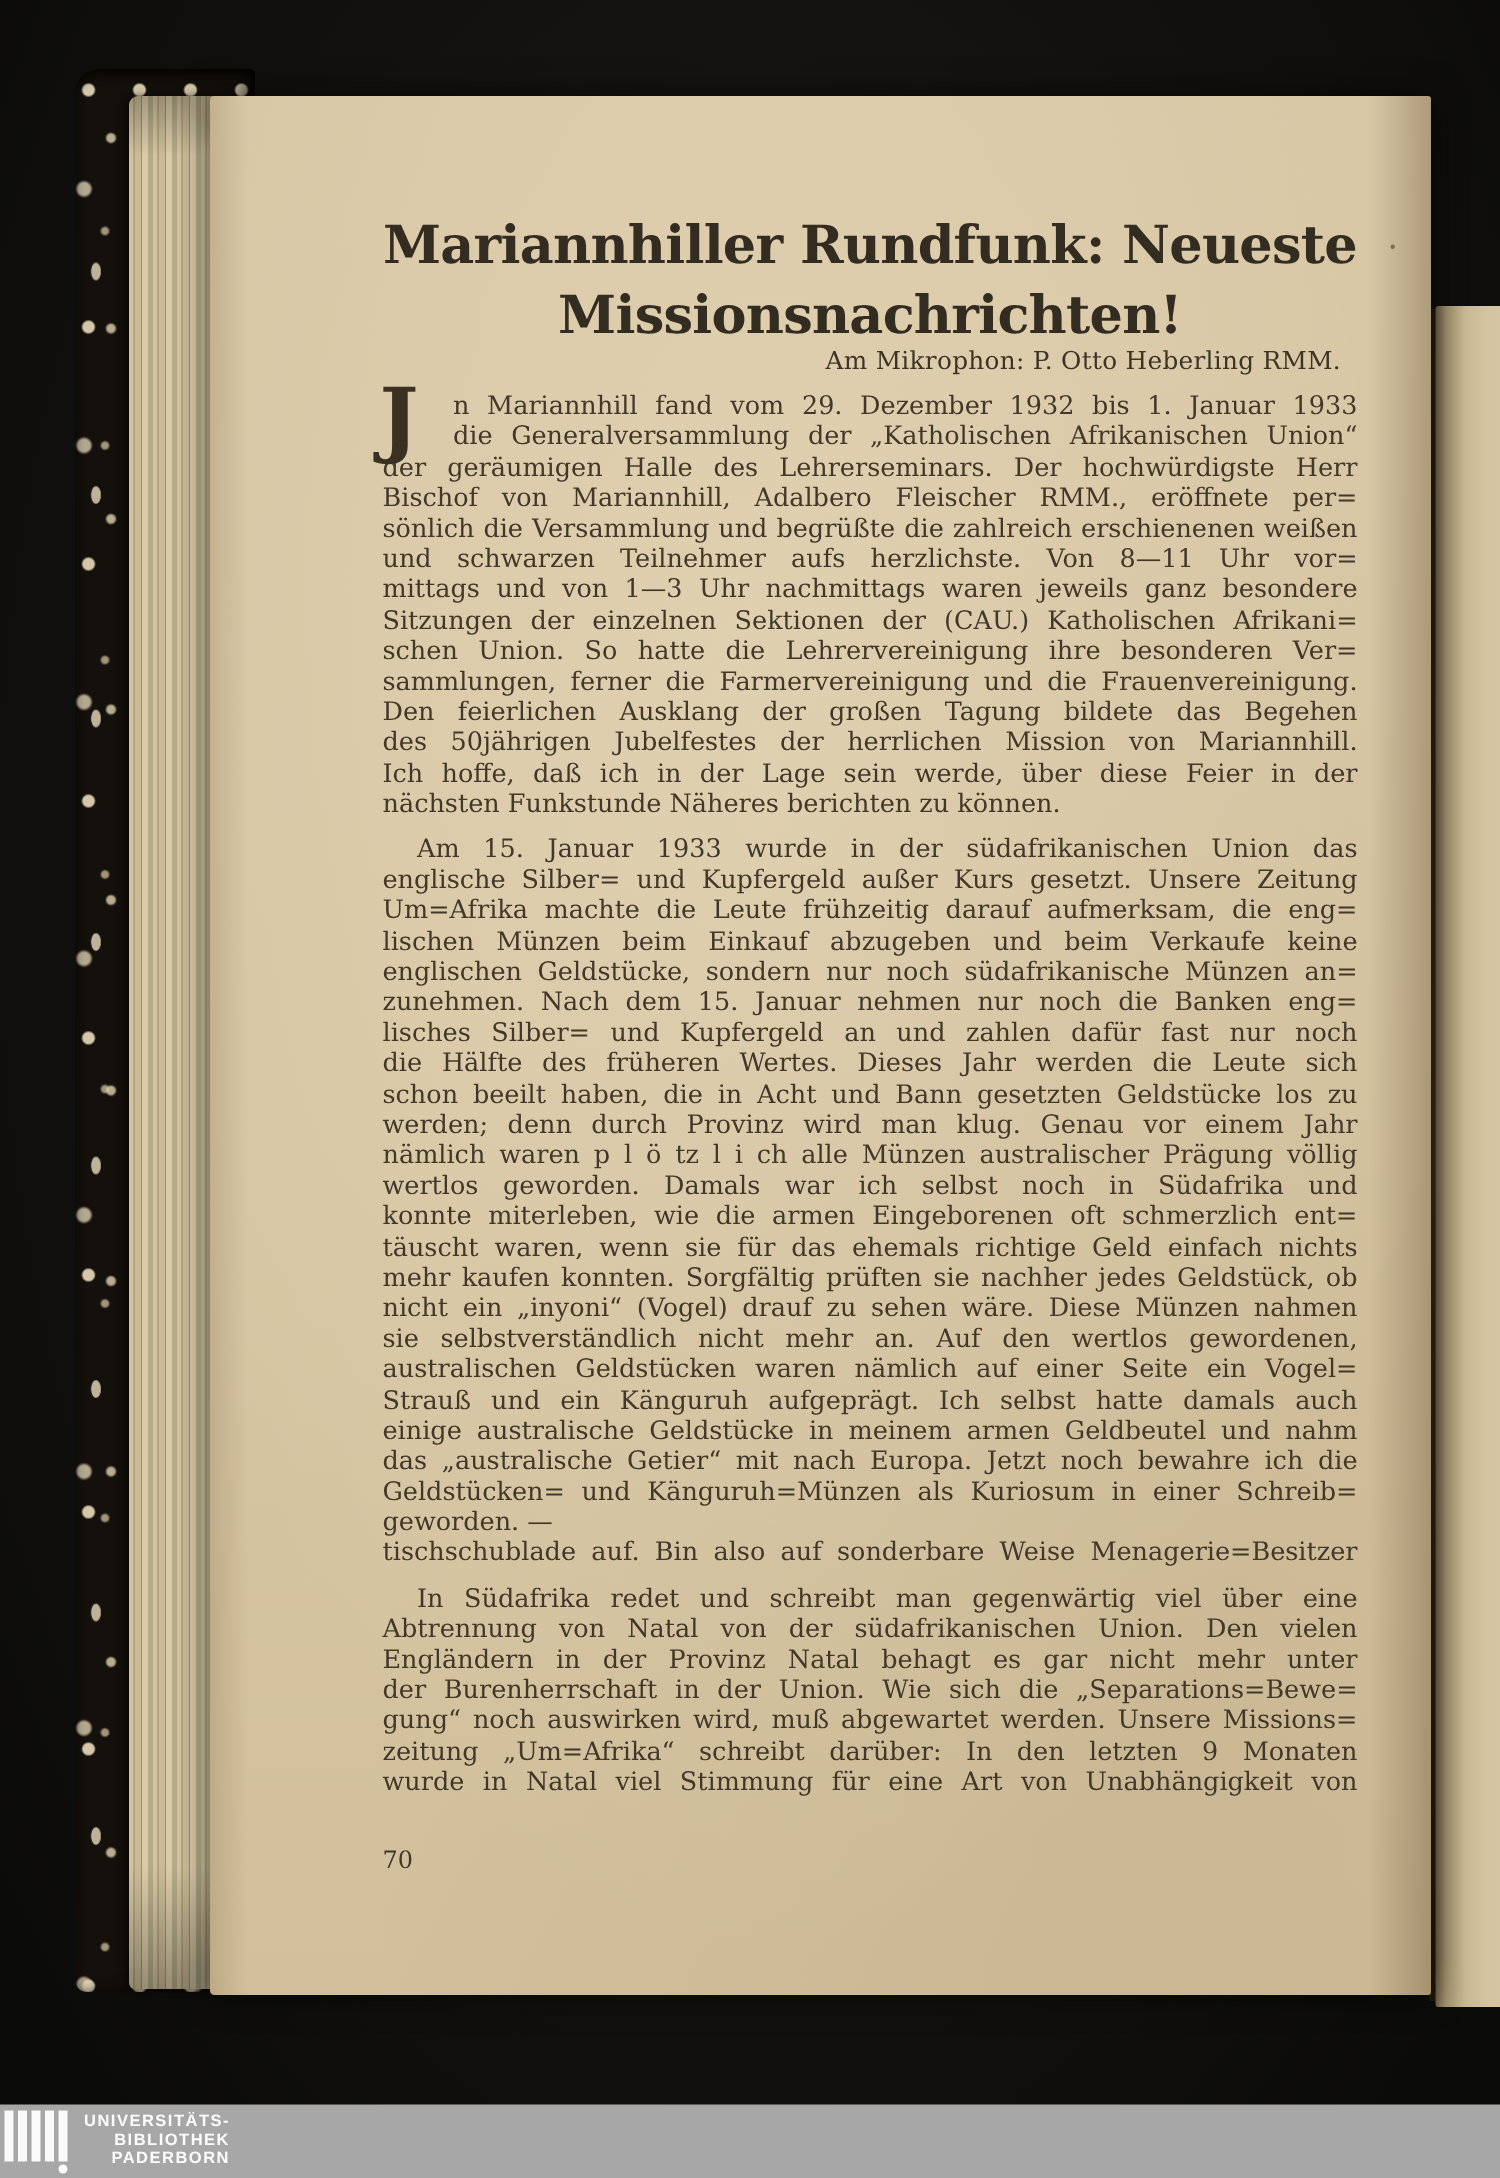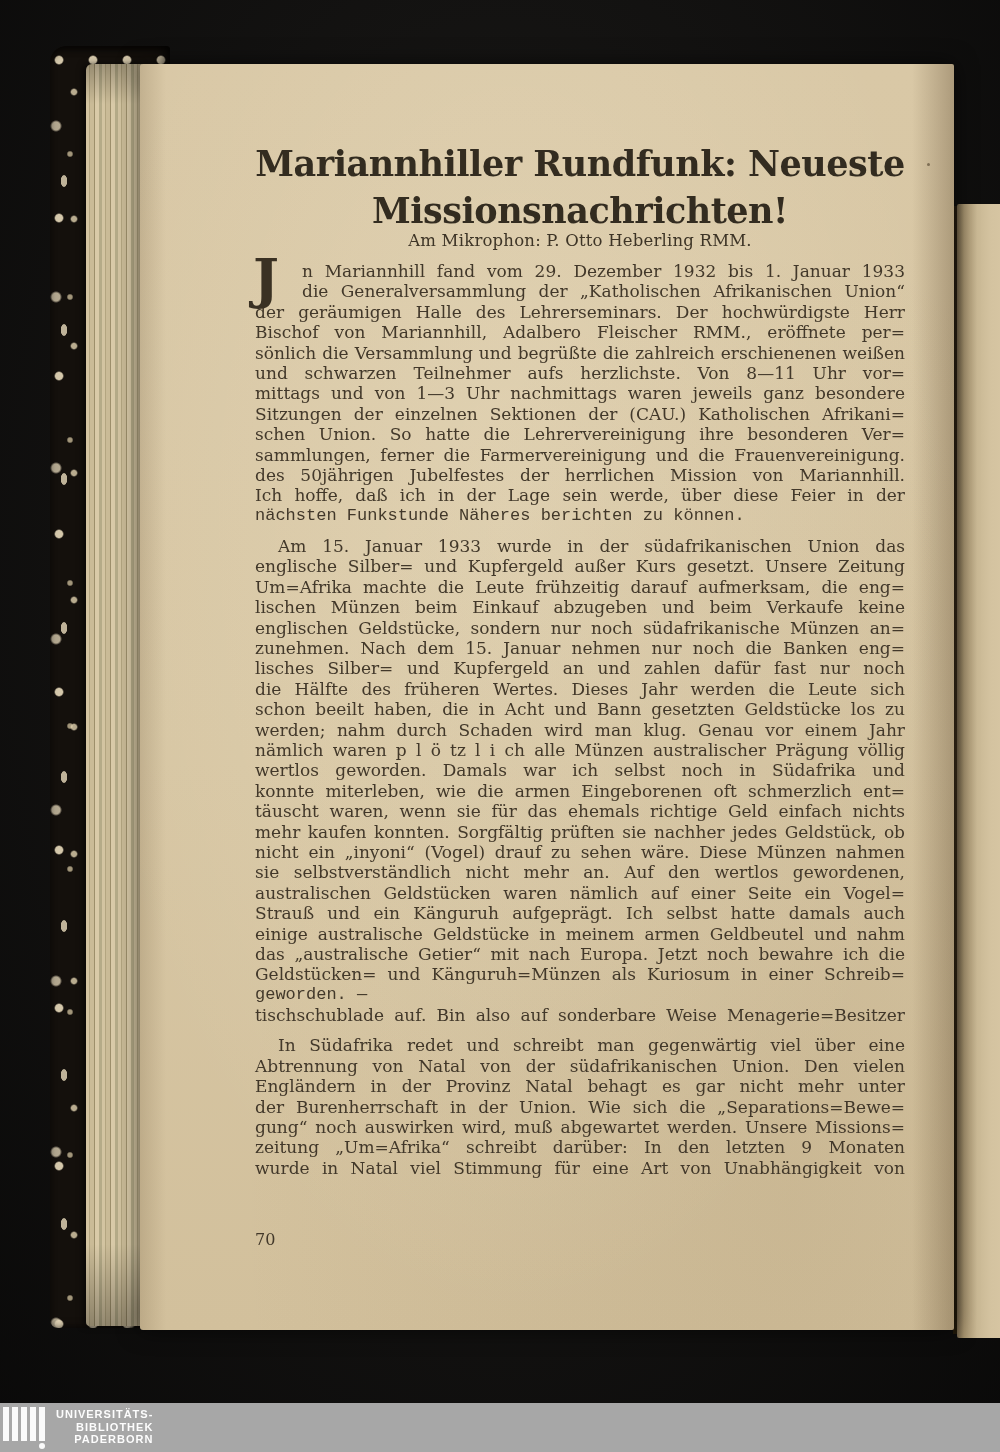--- a/index.html
+++ b/index.html
@@ -82,35 +82,35 @@
 
   
   .page-title {
     position: absolute; left: 115px; width: 650px;
     text-align: center; font-weight: bold; color: #332c20;
     font-size: 35px; line-height: 40px; letter-spacing: -0.5px;
   }
   .title-1 { top: 80px; }
   .title-2 { top: 127px; }
   .byline {
-    position: absolute; left: 115px; top: 167px; width: 650px;
-    text-align: center; font-size: 16.5px; color: #3d3426; letter-spacing: 0.2px;
+    position: absolute; left: 104px; top: 167px; width: 650px;
+    text-align: right; font-size: 16.5px; color: #3d3426; letter-spacing: 0.2px;
   }
 
   .body-text {
     position: absolute; left: 115px; top: 197px; width: 650px;
     font-size: 17px; color: #42382a;
   }
   .paragraph { position: relative; }
   .paragraph + .paragraph { margin-top: 10px; }
   .line {
     height: 20.4px; line-height: 20.4px;
     text-align: justify; text-align-last: justify;
   }
-  .line.no-just { text-align: left; text-align-last: auto; font-family: Liberation Mono, monospace; }
+  .line.no-just { text-align: left; text-align-last: auto; }
   .line.indent { text-indent: 23px; }
   .line.dropcap-offset { margin-left: 47px; }
   .dropcap {
     position: absolute; left: -2px; top: -7px;
     font-size: 55px; line-height: 50px; font-weight: bold; color: #3a3123;
   }
   .page-number {
     position: absolute; left: 115px; top: 1166px;
     font-size: 16px; color: #42382a;
   }
@@ -161,35 +161,36 @@
           <div class="line dropcap-offset">n Mariannhill fand vom 29. Dezember 1932 bis 1. Januar 1933</div>
           <div class="line dropcap-offset">die Generalversammlung der „Katholischen Afrikanischen Union“</div>
           <div class="line">der geräumigen Halle des Lehrerseminars. Der hochwürdigste Herr</div>
           <div class="line">Bischof von Mariannhill, Adalbero Fleischer RMM., eröffnete per=</div>
           <div class="line">sönlich die Versammlung und begrüßte die zahlreich erschienenen weißen</div>
           <div class="line">und schwarzen Teilnehmer aufs herzlichste. Von 8—11 Uhr vor=</div>
           <div class="line">mittags und von 1—3 Uhr nachmittags waren jeweils ganz besondere</div>
           <div class="line">Sitzungen der einzelnen Sektionen der (CAU.) Katholischen Afrikani=</div>
           <div class="line">schen Union. So hatte die Lehrervereinigung ihre besonderen Ver=</div>
           <div class="line">sammlungen, ferner die Farmervereinigung und die Frauenvereinigung.</div>
+          <div class="line">Den feierlichen Ausklang der großen Tagung bildete das Begehen</div>
           <div class="line">des 50jährigen Jubelfestes der herrlichen Mission von Mariannhill.</div>
           <div class="line">Ich hoffe, daß ich in der Lage sein werde, über diese Feier in der</div>
           <div class="line no-just">nächsten Funkstunde Näheres berichten zu können.</div>
         </div>
         <div class="paragraph">
           <div class="line indent">Am 15. Januar 1933 wurde in der südafrikanischen Union das</div>
           <div class="line">englische Silber= und Kupfergeld außer Kurs gesetzt. Unsere Zeitung</div>
           <div class="line">Um=Afrika machte die Leute frühzeitig darauf aufmerksam, die eng=</div>
           <div class="line">lischen Münzen beim Einkauf abzugeben und beim Verkaufe keine</div>
           <div class="line">englischen Geldstücke, sondern nur noch südafrikanische Münzen an=</div>
           <div class="line">zunehmen. Nach dem 15. Januar nehmen nur noch die Banken eng=</div>
           <div class="line">lisches Silber= und Kupfergeld an und zahlen dafür fast nur noch</div>
           <div class="line">die Hälfte des früheren Wertes. Dieses Jahr werden die Leute sich</div>
           <div class="line">schon beeilt haben, die in Acht und Bann gesetzten Geldstücke los zu</div>
-          <div class="line">werden; nahm durch Schaden wird man klug. Genau vor einem Jahr</div>
+          <div class="line">werden; denn durch Provinz wird man klug. Genau vor einem Jahr</div>
           <div class="line">nämlich waren p l ö tz l i ch alle Münzen australischer Prägung völlig</div>
           <div class="line">wertlos geworden. Damals war ich selbst noch in Südafrika und</div>
           <div class="line">konnte miterleben, wie die armen Eingeborenen oft schmerzlich ent=</div>
           <div class="line">täuscht waren, wenn sie für das ehemals richtige Geld einfach nichts</div>
           <div class="line">mehr kaufen konnten. Sorgfältig prüften sie nachher jedes Geldstück, ob</div>
           <div class="line">nicht ein „inyoni“ (Vogel) drauf zu sehen wäre. Diese Münzen nahmen</div>
           <div class="line">sie selbstverständlich nicht mehr an. Auf den wertlos gewordenen,</div>
           <div class="line">australischen Geldstücken waren nämlich auf einer Seite ein Vogel=</div>
           <div class="line">Strauß und ein Känguruh aufgeprägt. Ich selbst hatte damals auch</div>
           <div class="line">einige australische Geldstücke in meinem armen Geldbeutel und nahm</div>

